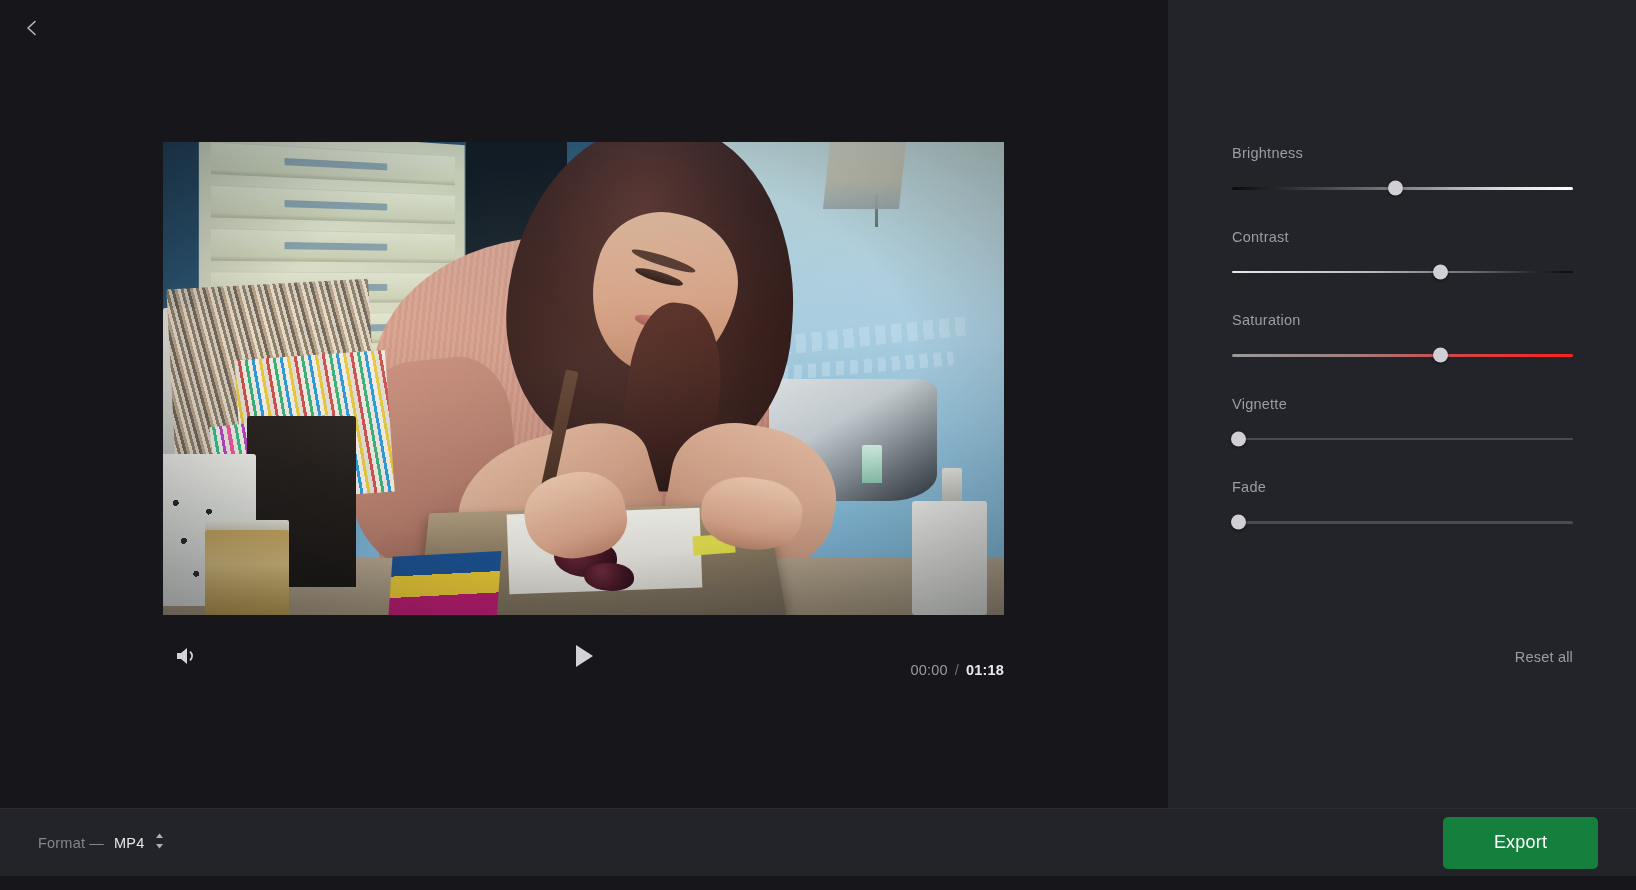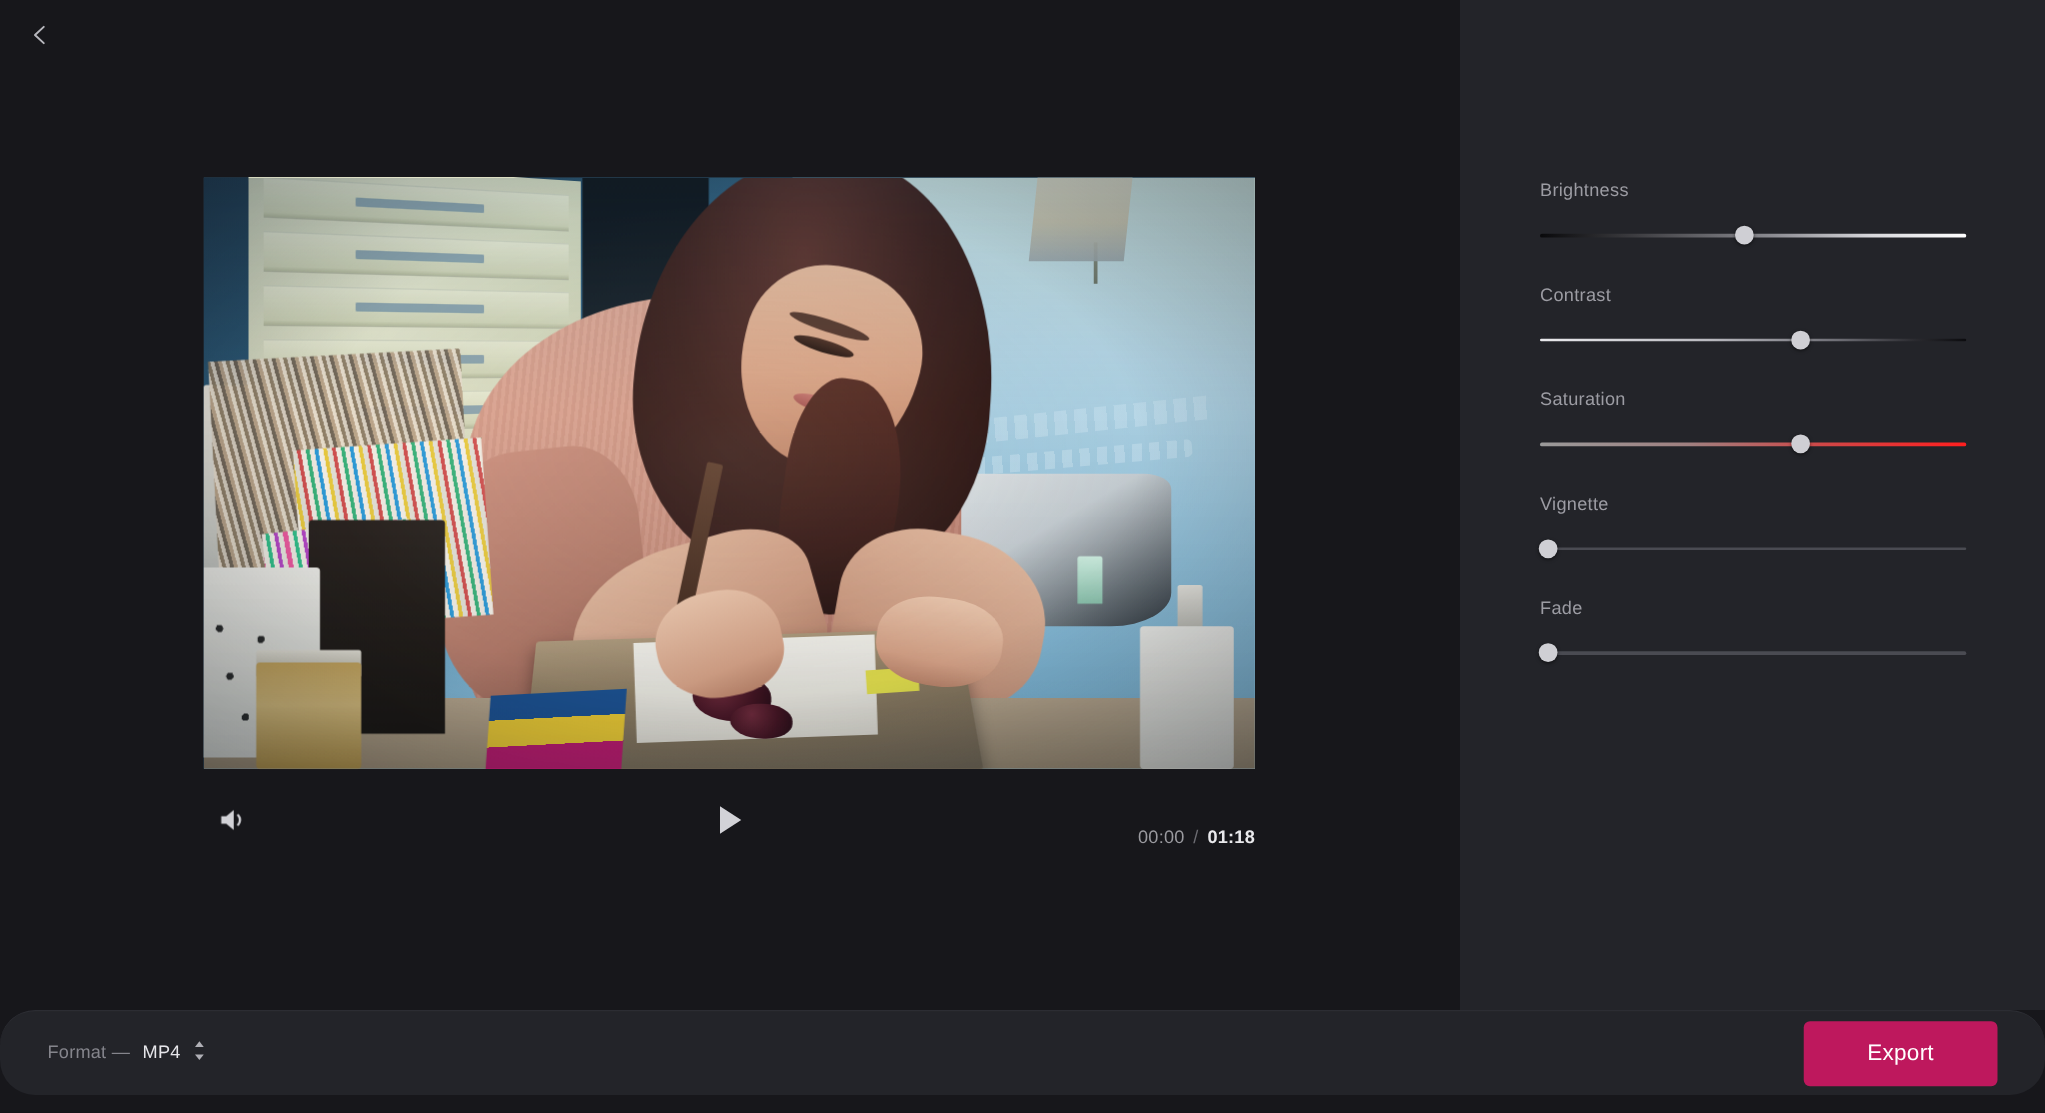--- a/index.html
+++ b/index.html
@@ -463,21 +463,20 @@
   }
 
   
   .bottombar {
     position: absolute;
     left: 0; top: 808px;
     width: 1636px;
     height: 68px;
     background: #232429;
     border-top: 1px solid #2c2d33;
-    border-radius: 28px;
   }
   .format-group {
     position: absolute;
     left: 38px;
     top: 50%;
     transform: translateY(-50%);
     display: flex;
     align-items: center;
     gap: 10px;
     cursor: pointer;
@@ -494,21 +493,21 @@
     font-weight: 500;
   }
   .stepper-icon { display: block; }
   .export-btn {
     position: absolute;
     right: 38px;
     top: 50%;
     transform: translateY(-50%);
     width: 155px;
     height: 52px;
-    background: #be185d;
+    background: #15803d;
     border: none;
     border-radius: 5px;
     color: #ffffff;
     font-size: 18px;
     font-family: inherit;
     letter-spacing: .2px;
     cursor: pointer;
   }
 </style>
 </head>
@@ -673,20 +672,23 @@
         <div class="adj">
           <div class="adj-label">Fade</div>
           <div class="slider">
             <div class="track plain"></div>
             <div class="thumb" style="left:2%"></div>
           </div>
         </div>
 
       </div>
 
+      <div class="reset-row">
+        <button class="reset-all">Reset all</button>
+      </div>
     </div>
 
   </div>
 
   <div class="bottombar">
 
     <div class="format-group">
       <span class="format-label">Format —</span>
       <span class="format-value">MP4</span>
       <span class="stepper-icon">

